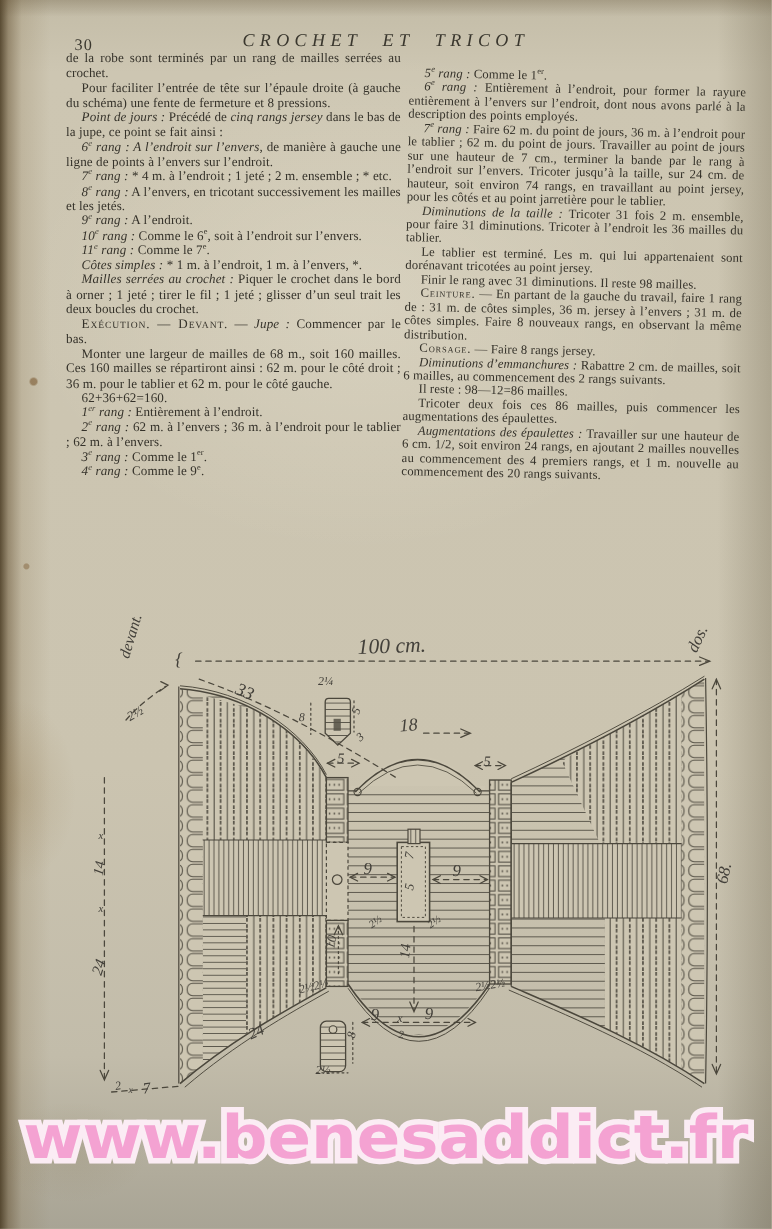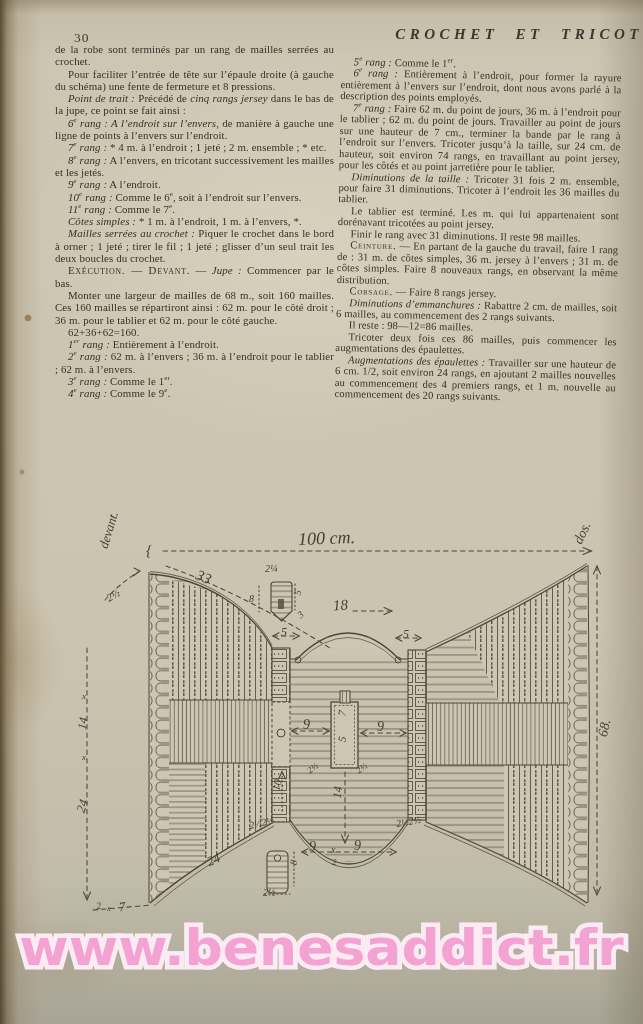--- a/index.html
+++ b/index.html
@@ -16,25 +16,24 @@
       radial-gradient(ellipse 400px 300px at 300px 250px, rgba(255,250,235,.22), transparent 70%),
       linear-gradient(180deg, rgba(92,76,48,.28), rgba(92,76,48,0) 14px),
       linear-gradient(90deg, rgba(70,55,30,.85) 0px, rgba(100,80,48,.5) 7px, rgba(140,120,85,.22) 18px, rgba(140,120,85,0) 42px),
       linear-gradient(90deg, rgba(80,70,45,0) 93%, rgba(80,70,45,.25) 100%),
       linear-gradient(180deg, #c3bca7 0px, #cdc6b2 60px, #cbc4b0 640px, #c2bcaa 880px, #b0ab9b 980px, #a8a495 1024px);
     background-color:#cbc4b0;
   }
   .pgnum{
     position:absolute;left:62px;top:30px;font-size:13.5px;color:#3a372e;
     letter-spacing:1px;
-    margin-left:12px;
   }
   .title{
-    position:absolute;left:0;right:0;top:26px;margin:0;text-align:right;
-    font-size:15px;font-weight:bold;font-style:italic;color:#3a372e;
+    position:absolute;left:0;right:0;top:26px;margin:0;text-align:center;
+    font-size:15px;font-weight:normal;font-style:italic;color:#3a372e;
     letter-spacing:4.5px;word-spacing:9px;
   }
   .col{
     position:absolute;color:#35322a;text-align:justify;
   }
   .col-left{left:55px;top:43px;width:279px;font-size:10.9px;line-height:12.3px;letter-spacing:.1px;}
   .col-right{left:341px;top:56px;width:281px;font-size:10.6px;line-height:11.45px;letter-spacing:.1px;
     transform:rotate(1.1deg);transform-origin:0 0;}
   .para{margin:0;text-indent:13px;}
   .para.noindent{text-indent:0;}
@@ -61,21 +60,21 @@
 </style>
 </head>
 <body>
 
 <span class="pgnum">30</span>
 <h1 class="title">CROCHET ET TRICOT</h1>
 
 <section class="col col-left" id="col-left">
     <p class="para noindent"><span class="s-n">de la robe sont terminés par un rang de mailles serrées au crochet.</span></p>
     <p class="para"><span class="s-n">Pour faciliter l’entrée de tête sur l’épaule droite (à gauche du schéma) une fente de fermeture et 8 pressions.</span></p>
-    <p class="para"><span class="s-i">Point de trait :</span><span class="s-n"> Précédé de </span><span class="s-i">cinq rangs jersey</span><span class="s-n"> dans le bas de la jupe, ce point se fait ainsi :</span></p>
+    <p class="para"><span class="s-i">Point de jours :</span><span class="s-n"> Précédé de </span><span class="s-i">cinq rangs jersey</span><span class="s-n"> dans le bas de la jupe, ce point se fait ainsi :</span></p>
     <p class="para"><span class="s-i">6</span><sup class="s-i">e</sup><span class="s-i"> rang : A l’endroit sur l’envers</span><span class="s-n">, de manière à gauche une ligne de points à l’envers sur l’endroit.</span></p>
     <p class="para"><span class="s-i">7</span><sup class="s-i">e</sup><span class="s-i"> rang :</span><span class="s-n"> * 4 m. à l’endroit ; 1 jeté ; 2 m. ensemble ; * etc.</span></p>
     <p class="para"><span class="s-i">8</span><sup class="s-i">e</sup><span class="s-i"> rang :</span><span class="s-n"> A l’envers, en tricotant successivement les mailles et les jetés.</span></p>
     <p class="para"><span class="s-i">9</span><sup class="s-i">e</sup><span class="s-i"> rang :</span><span class="s-n"> A l’endroit.</span></p>
     <p class="para"><span class="s-i">10</span><sup class="s-i">e</sup><span class="s-i"> rang :</span><span class="s-n"> Comme le 6</span><sup class="s-n">e</sup><span class="s-n">, soit à l’endroit sur l’envers.</span></p>
     <p class="para"><span class="s-i">11</span><sup class="s-i">e</sup><span class="s-i"> rang :</span><span class="s-n"> Comme le 7</span><sup class="s-n">e</sup><span class="s-n">.</span></p>
     <p class="para"><span class="s-i">Côtes simples :</span><span class="s-n"> * 1 m. à l’endroit, 1 m. à l’envers, *.</span></p>
     <p class="para"><span class="s-i">Mailles serrées au crochet :</span><span class="s-n"> Piquer le crochet dans le bord à orner ; 1 jeté ; tirer le fil ; 1 jeté ; glisser d’un seul trait les deux boucles du crochet.</span></p>
     <p class="para"><span class="s-sc">Exécution. — Devant.</span><span class="s-n"> — </span><span class="s-i">Jupe :</span><span class="s-n"> Commencer par le bas.</span></p>
     <p class="para"><span class="s-n">Monter une largeur de mailles de 68 m., soit 160 mailles. Ces 160 mailles se répartiront ainsi : 62 m. pour le côté droit ; 36 m. pour le tablier et 62 m. pour le côté gauche.</span></p>

